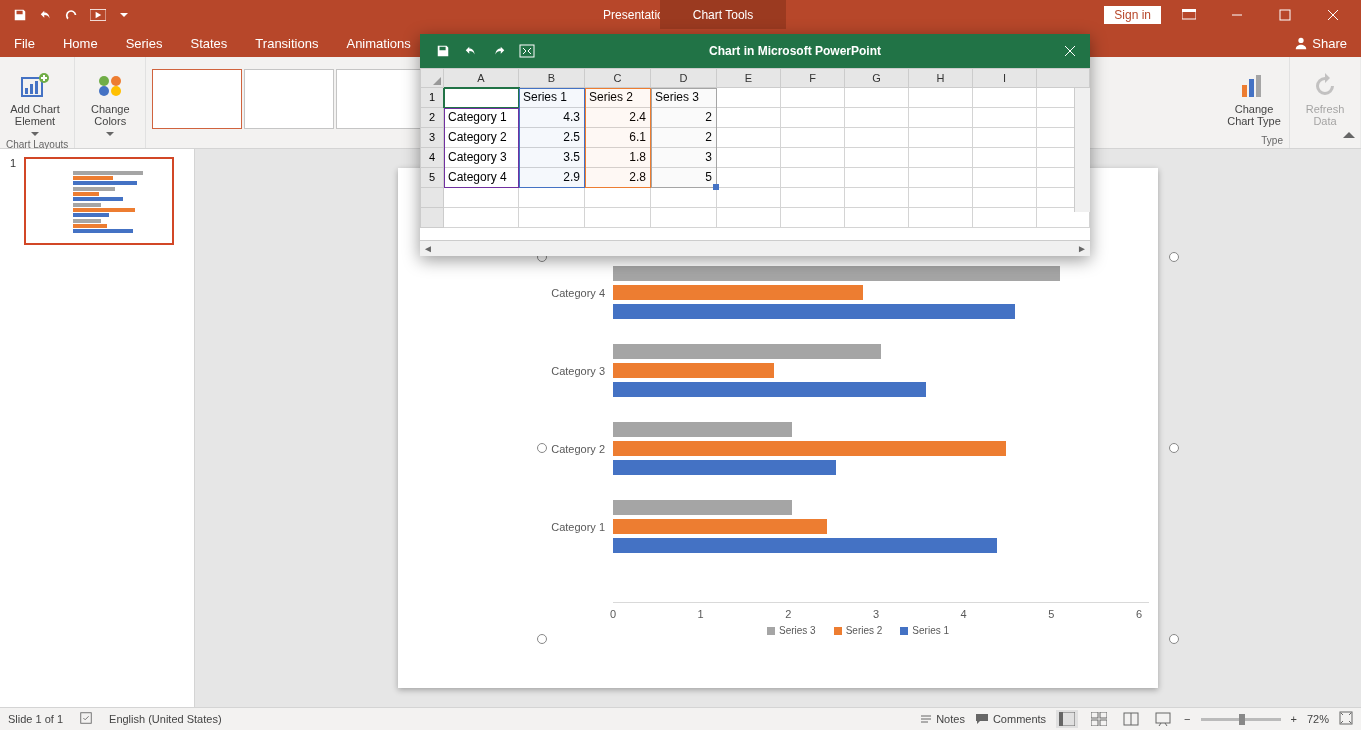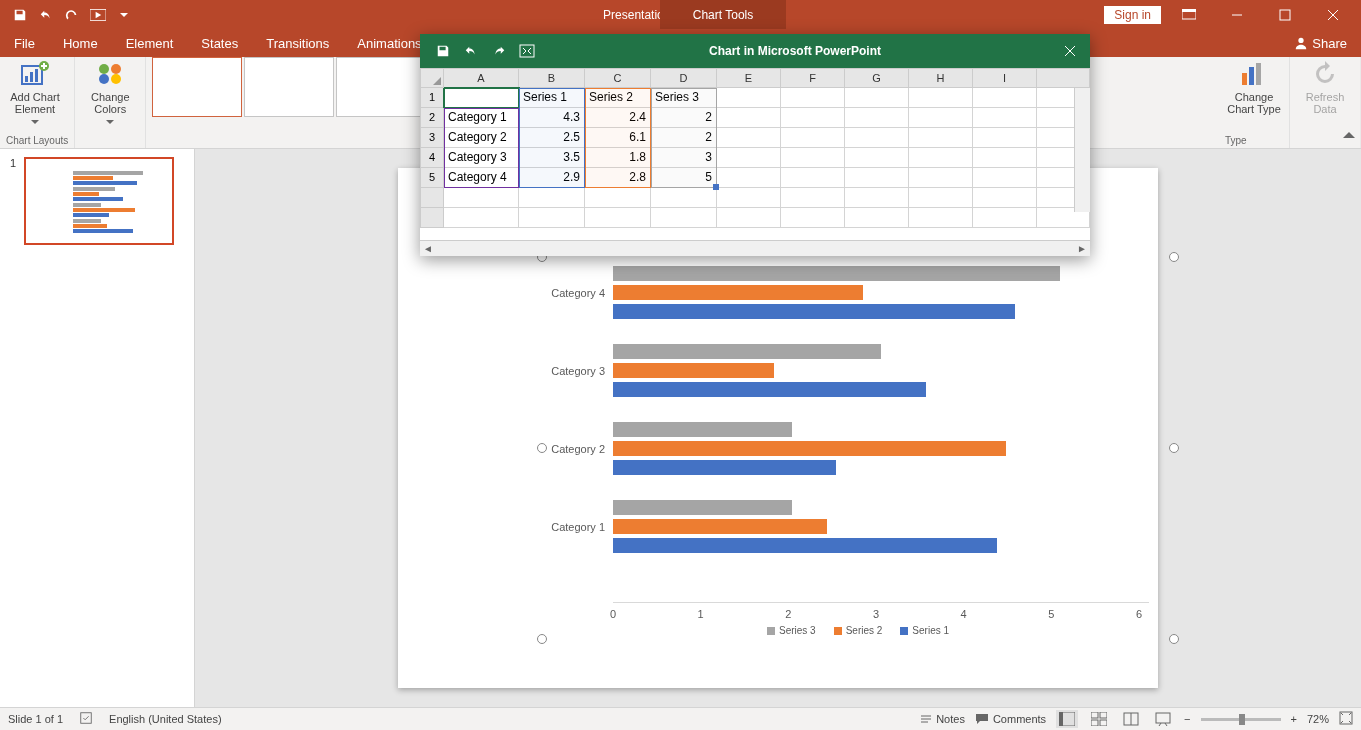--- a/index.html
+++ b/index.html
@@ -16,23 +16,23 @@
 .win-btn { width: 40px; height: 29px; display: flex; align-items: center; justify-content: center; cursor: pointer; }
 .chart-tools-tab { position: absolute; left: 660px; top: 0; height: 29px; width: 126px; background: #9b3a20; display: flex; align-items: center; justify-content: center; color: #fff; font-size: 12px; }
 
 
 .ribbon-tabs { height: 28px; background: #b7472a; display: flex; align-items: stretch; color: #fff; font-size: 13px; }
 .ribbon-tab { padding: 0 14px; display: flex; align-items: center; cursor: pointer; }
 .share-area { margin-left: auto; padding: 0 14px; display: flex; align-items: center; gap: 4px; }
 
 
 .ribbon { height: 92px; background: #f3f2f1; border-bottom: 1px solid #d4d4d4; display: flex; position: relative; }
-.ribbon-group { padding: 0 6px 0 6px; border-right: 1px solid #e1e1e1; display: flex; flex-direction: column; }
+.ribbon-group { padding: 12px 6px 0 6px; border-right: 1px solid #e1e1e1; display: flex; flex-direction: column; }
 .ribbon-group-body { display: flex; flex: 1; gap: 4px; align-items: flex-start; }
-.ribbon-group-label { font-size: 10px; color: #666; text-align: left; padding-bottom: 2px; }
+.ribbon-group-label { font-size: 10px; color: #666; text-align: right; padding-bottom: 2px; }
 .big-btn { width: 58px; text-align: center; font-size: 11px; color: #444; cursor: pointer; }
 .big-btn .icon-box { height: 34px; display: flex; align-items: center; justify-content: center; }
 .gallery { display: flex; gap: 2px; align-items: center; }
 .gallery-item { width: 90px; height: 60px; border: 1px solid #c5c5c5; background: #fff; cursor: pointer; position: relative; overflow: hidden; }
 .gallery-item.sel { border: 1px solid #d0633e; }
 .ribbon-collapse { position: absolute; right: 6px; bottom: 4px; cursor: pointer; color: #666; }
 
 
 .workspace { position: absolute; top: 149px; bottom: 23px; left: 0; right: 0; background: #e6e6e6; display: flex; }
 .slide-panel { width: 195px; background: #fff; border-right: 1px solid #d4d4d4; padding: 8px 10px; }
@@ -168,21 +168,21 @@
           <line x1="1" y1="1" x2="11" y2="11" stroke="#fff"></line>
           <line x1="11" y1="1" x2="1" y2="11" stroke="#fff"></line>
         </svg>
       </div>
   </div>
 </div>
 
 <div class="ribbon-tabs">
   <div class="ribbon-tab">File</div>
   <div class="ribbon-tab">Home</div>
-  <div class="ribbon-tab">Element</div>
+  <div class="ribbon-tab">Series</div>
   <div class="ribbon-tab">States</div>
   <div class="ribbon-tab">Transitions</div>
   <div class="ribbon-tab">Animations</div>
   <div class="share-area">
     <svg width="14" height="14" viewBox="0 0 16 16" fill="#fff">
         <circle cx="8" cy="5" r="3"></circle>
         <path d="M2 15c0-3 3-5 6-5s6 2 6 5H2z"></path>
       </svg>
     <span>Share</span>
   </div>

